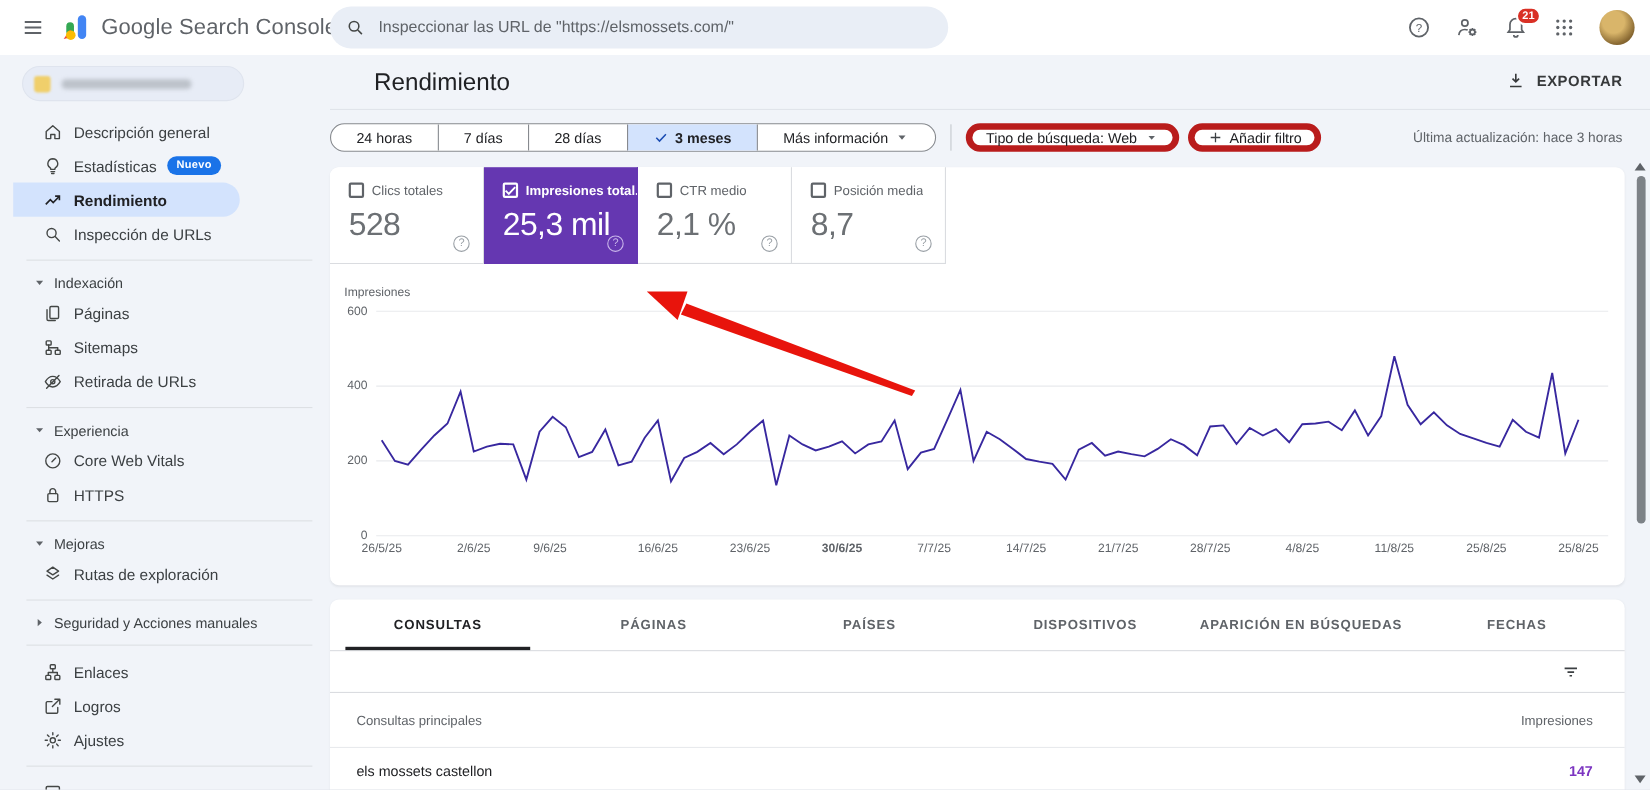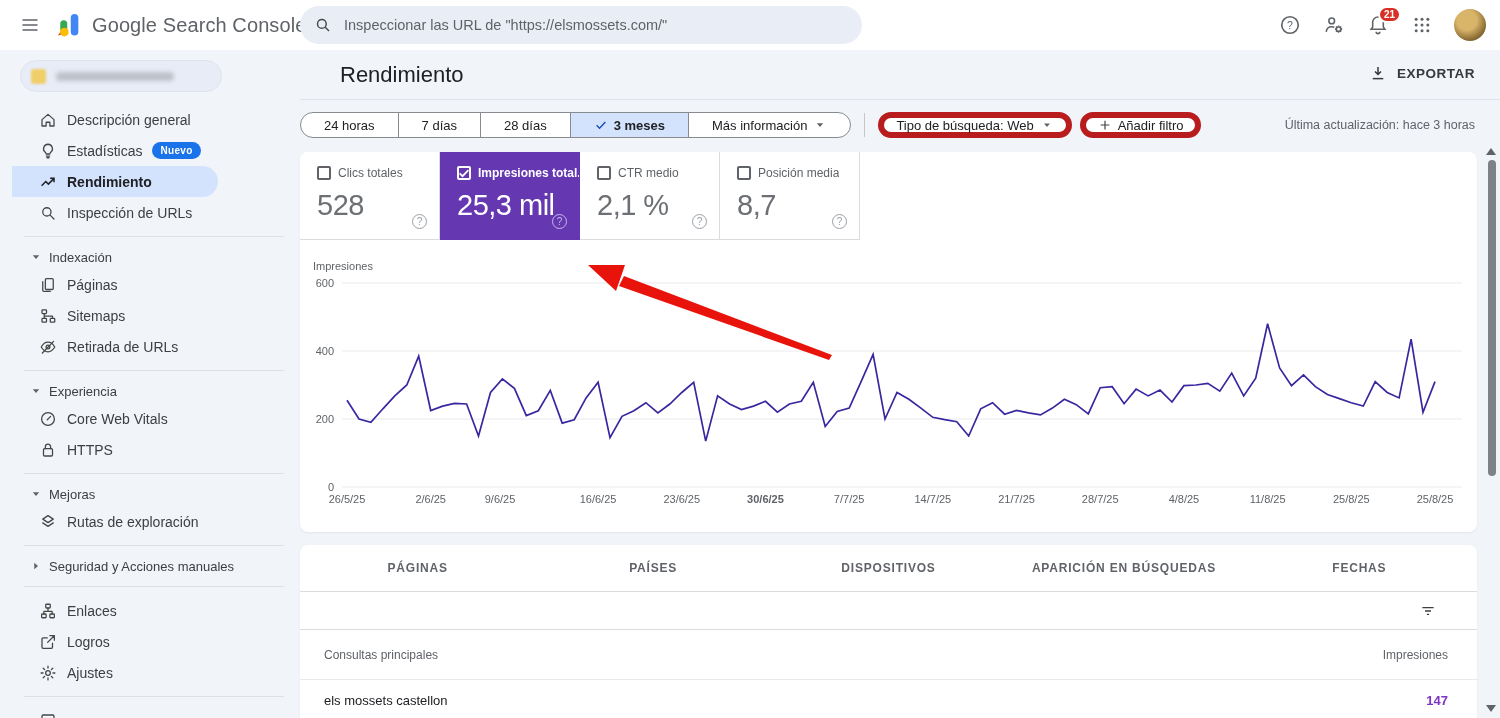--- a/index.html
+++ b/index.html
@@ -467,20 +467,21 @@
         <div class="xtick" style="left: 768.231px; top: 253px;">28/7/25</div>
         <div class="xtick" style="left: 851.923px; top: 253px;">4/8/25</div>
         <div class="xtick" style="left: 935.615px; top: 253px;">11/8/25</div>
         <div class="xtick" style="left: 1019.31px; top: 253px;">25/8/25</div>
         <div class="xtick" style="left: 1103px; top: 253px;">25/8/25</div>
       </div>
   </div>
 
   <div class="table-panel">
     <div class="tabs-row" id="tabs-row">
+        <div class="tab active">CONSULTAS</div>
         <div class="tab">PÁGINAS</div>
         <div class="tab">PAÍSES</div>
         <div class="tab">DISPOSITIVOS</div>
         <div class="tab">APARICIÓN EN BÚSQUEDAS</div>
         <div class="tab">FECHAS</div>
       </div>
     <div class="filter-row">
       <span class="icn">
         <svg viewBox="0 0 24 24">
             <path d="M4.5 7.5h15M8 12h8M10.5 16.5h3" stroke="#3c4043" stroke-width="1.9" fill="none"></path>

